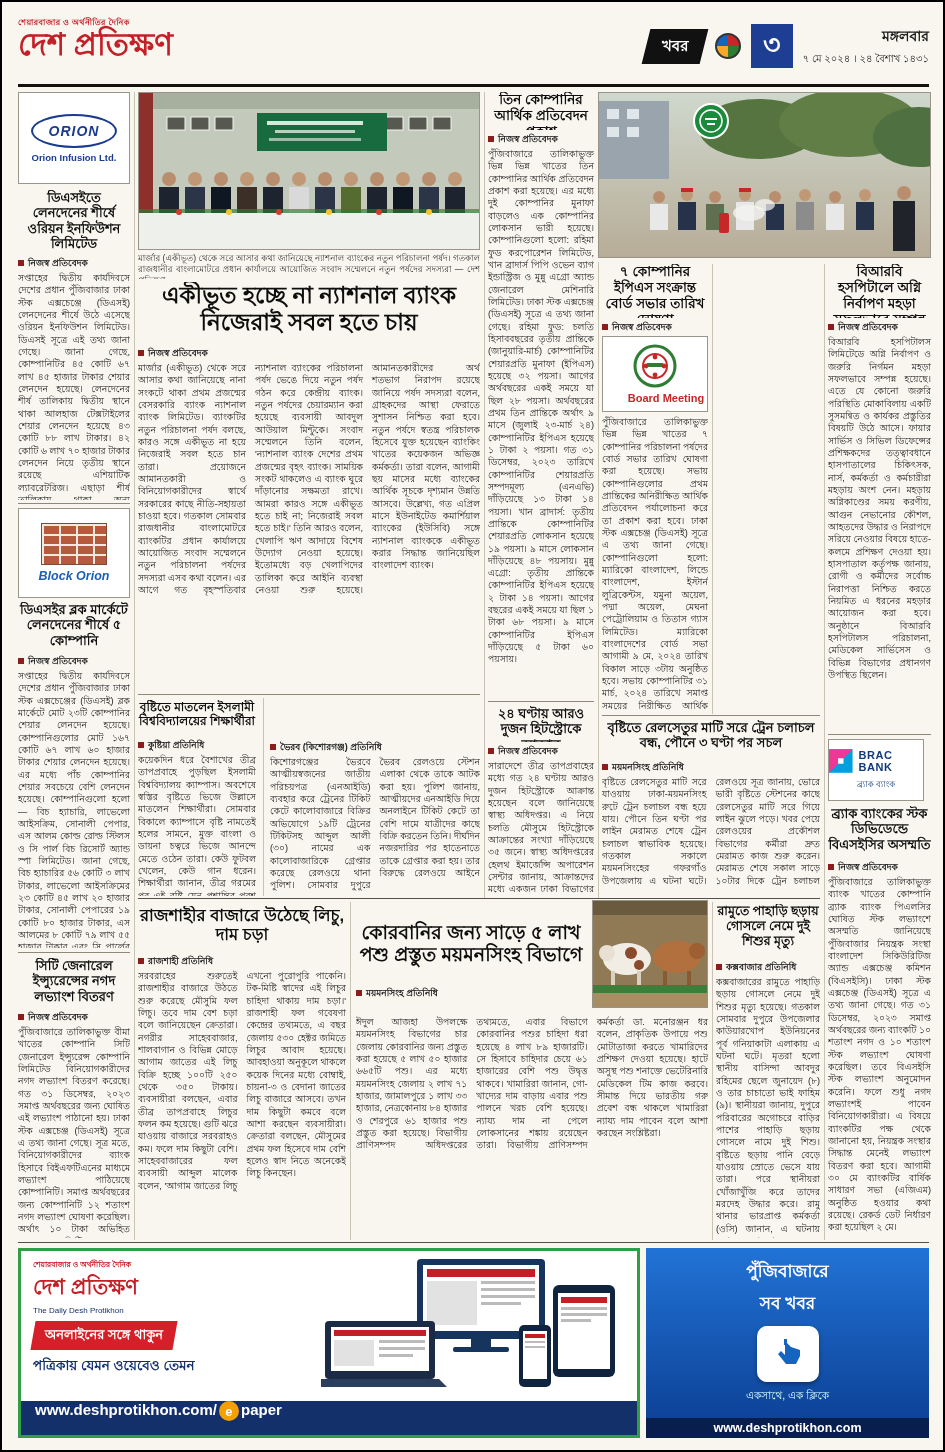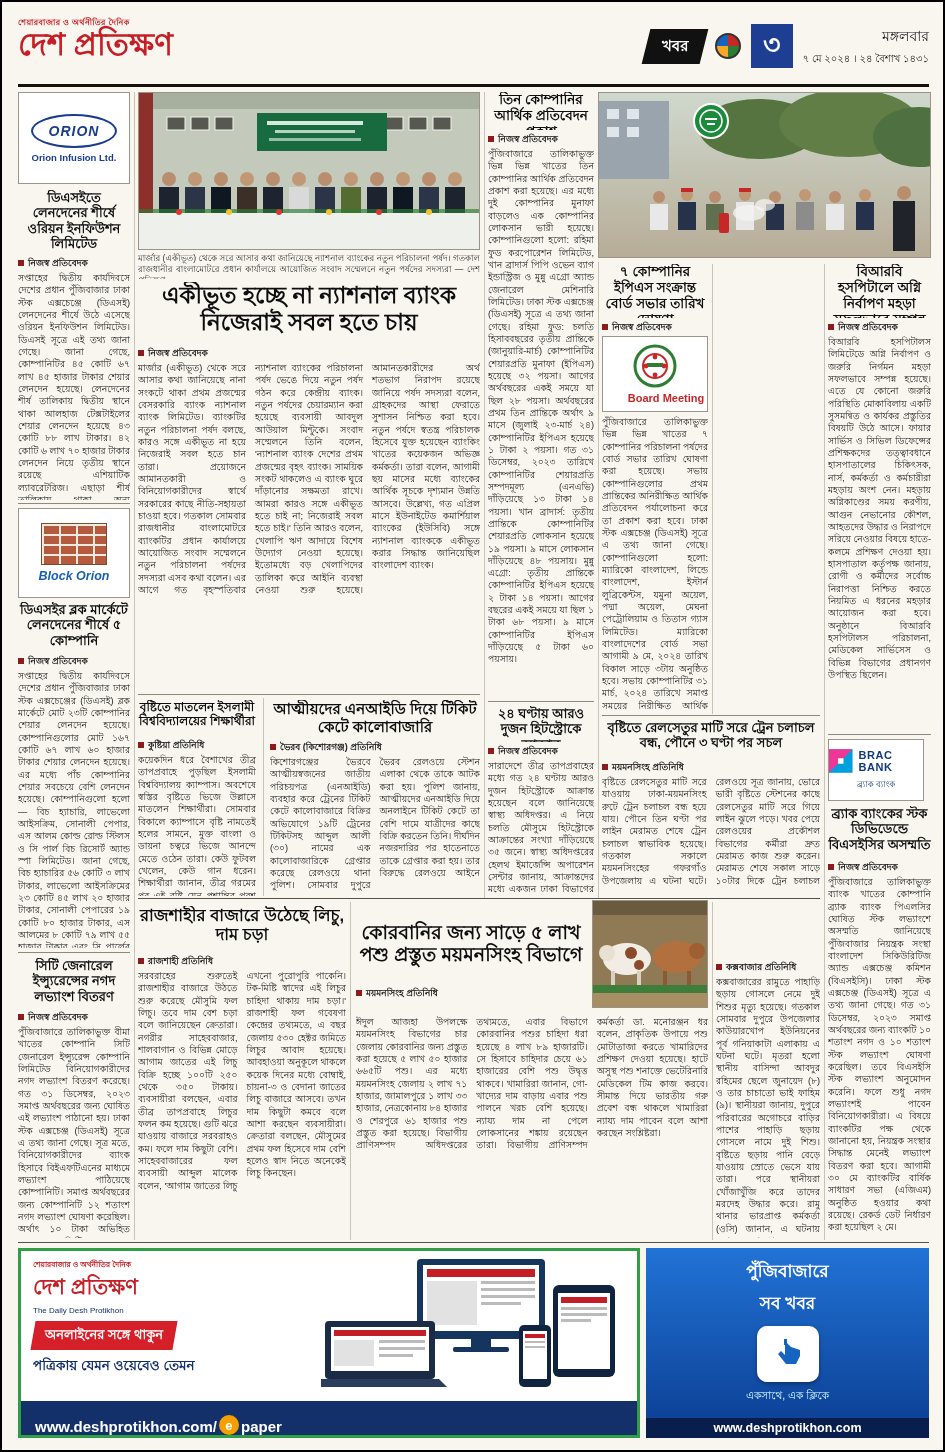--- a/index.html
+++ b/index.html
@@ -32,42 +32,42 @@
   .mh-tagline{ color:#c41f26; font-size:8px; font-weight:bold; letter-spacing:.4px; }
   .mh-title{ color:#c41f26; font-size:31px; font-weight:bold; line-height:1.05; }
   .mh-right{ display:flex; align-items:center; gap:10px; }
   .chip{ background:#111; color:#fff; font-size:15px; font-weight:bold; padding:5px 16px; transform:skewX(-14deg); }
   .chip span{ display:inline-block; transform:skewX(14deg); }
   .emblem{ width:26px; height:26px; border-radius:50%; border:2px solid #333;
     background:conic-gradient(#c62828 0 90deg,#2e7d32 90deg 180deg,#f9a825 180deg 270deg,#1565c0 270deg); }
   .pagenum{ width:42px; height:44px; background:#1e3e94; color:#fff; font-size:27px; font-weight:bold;
     display:flex; align-items:center; justify-content:center; }
   .daydate{ text-align:right; }
-  .daydate .day{ font-size:14px; font-weight:normal; }
+  .daydate .day{ font-size:14px; font-weight:bold; }
   .daydate .date{ font-size:10px; margin-top:2px; }
   
   .orion-oval{ width:86px; height:34px; border:2px solid #1a3c8f; border-radius:50%;
     display:flex; align-items:center; justify-content:center;
     color:#1a3c8f; font-weight:bold; font-style:italic; font-size:14px; letter-spacing:1px; }
   .orion-name{ color:#1a3c8f; font-size:9.5px; font-weight:bold; }
   .bricks{ width:66px; height:42px; background-color:#b55a3c;
     background-image:linear-gradient(#efe9df 2px, transparent 2px), linear-gradient(90deg,#efe9df 2px, transparent 2px);
     background-size:100% 10px, 17px 10px; border:1px solid #7d4a34; }
   .block-name{ color:#1a5fb4; font-size:12.5px; font-weight:bold; font-style:italic; }
   .board-name{ color:#c62828; font-size:11px; font-weight:bold;margin-left:22px; }
   .brac-name{ color:#123a7a; font-size:11px; font-weight:bold; letter-spacing:.5px; }
   .brac-bn{ color:#123a7a; font-size:8.5px; }
   
   .ad-left{ background:#fff; border:3px solid #2f9e44; overflow:hidden; }
   .ad-ribbon{ background:#d5202a; color:#fff; font-weight:bold; font-size:13px; padding:4px 12px;
     display:inline-block; transform:skewX(-10deg); }
   .ad-ribbon span{ display:inline-block; transform:skewX(10deg); }
   .ad-line{ color:#14306b; font-weight:bold; font-size:13.5px; }
   .ad-urlbar{ position:absolute; left:0; bottom:0; width:100%; height:34px; background:#14306b;
-    display:flex; align-items:flex-end; padding-left:14px; gap:2px; color:#fff; font-weight:bold; font-size:15px; }
+    display:flex; align-items:flex-start; padding-left:14px; gap:2px; color:#fff; font-weight:bold; font-size:15px; }
   .e-circle{ width:20px; height:20px; border-radius:50%; background:#f59f00; color:#fff;
     display:flex; align-items:center; justify-content:center; font-size:13px; font-weight:bold; }
   .ad-right{ background:linear-gradient(#2173d6,#0b3d91); overflow:hidden; text-align:center; color:#fff; }
   .ad-right .l1{ font-size:17px; font-weight:bold; margin-top:10px; }
   .ad-right .l2{ font-size:17px; font-weight:bold; margin-top:4px; }
   .ad-right .l3{ font-size:17px; font-weight:bold; margin-top:4px; }
   .click-box{ width:62px; height:56px; background:#fff; border-radius:10px; margin:8px auto 0;
     display:flex; align-items:center; justify-content:center; box-shadow:0 2px 4px rgba(0,0,0,.35); }
   .band{ font-size:10.5px; margin-top:6px; color:#dff; }
   .ad-right .urlbar{ position:absolute; left:0; bottom:0; width:100%; height:20px; background:#081f4d;
@@ -185,21 +185,20 @@
   <div class="abs headline hc" style="left:136px;top:280px;width:342px;height:62px;font-size:23px">একীভূত হচ্ছে না ন্যাশনাল ব্যাংক নিজেরাই সবল হতে চায়</div>
   <div class="abs byline" style="left:136px;top:344px;width:342px"><span class="sq"></span><span>নিজস্ব প্রতিবেদক</span></div>
   <div class="abs body-text cols-3" style="left:136px;top:360px;width:342px;height:328px">মার্জার (একীভূত) থেকে সরে আসার কথা জানিয়েছে নানা সংকটে থাকা প্রথম প্রজন্মের বেসরকারি ব্যাংক ন্যাশনাল ব্যাংক লিমিটেড। ব্যাংকটির নতুন পরিচালনা পর্ষদ বলছে, কারও সঙ্গে একীভূত না হয়ে নিজেরাই সবল হতে চান তারা। প্রয়োজনে আমানতকারী ও বিনিয়োগকারীদের স্বার্থে সরকারের কাছে নীতি-সহায়তা চাওয়া হবে। গতকাল সোমবার রাজধানীর বাংলামোটরে ব্যাংকটির প্রধান কার্যালয়ে আয়োজিত সংবাদ সম্মেলনে নতুন পরিচালনা পর্ষদের সদস্যরা এসব কথা বলেন। এর আগে গত বৃহস্পতিবার ন্যাশনাল ব্যাংকের পরিচালনা পর্ষদ ভেঙে দিয়ে নতুন পর্ষদ গঠন করে কেন্দ্রীয় ব্যাংক। নতুন পর্ষদের চেয়ারম্যান করা হয়েছে ব্যবসায়ী আবদুল আউয়াল মিন্টুকে। সংবাদ সম্মেলনে তিনি বলেন, 'ন্যাশনাল ব্যাংক দেশের প্রথম প্রজন্মের বৃহৎ ব্যাংক। সাময়িক সংকট থাকলেও এ ব্যাংক ঘুরে দাঁড়ানোর সক্ষমতা রাখে। আমরা কারও সঙ্গে একীভূত হতে চাই না; নিজেরাই সবল হতে চাই।' তিনি আরও বলেন, খেলাপি ঋণ আদায়ে বিশেষ উদ্যোগ নেওয়া হয়েছে। ইতোমধ্যে বড় খেলাপিদের তালিকা করে আইনি ব্যবস্থা নেওয়া শুরু হয়েছে। আমানতকারীদের অর্থ শতভাগ নিরাপদ রয়েছে জানিয়ে পর্ষদ সদস্যরা বলেন, গ্রাহকদের আস্থা ফেরাতে সুশাসন নিশ্চিত করা হবে। নতুন পর্ষদে স্বতন্ত্র পরিচালক হিসেবে যুক্ত হয়েছেন ব্যাংকিং খাতের কয়েকজন অভিজ্ঞ কর্মকর্তা। তারা বলেন, আগামী ছয় মাসের মধ্যে ব্যাংকের আর্থিক সূচকে দৃশ্যমান উন্নতি আসবে। উল্লেখ্য, গত এপ্রিল মাসে ইউনাইটেড কমার্শিয়াল ব্যাংকের (ইউসিবি) সঙ্গে ন্যাশনাল ব্যাংককে একীভূত করার সিদ্ধান্ত জানিয়েছিল বাংলাদেশ ব্যাংক।</div>
 
   <div class="hrule" style="left:136px;top:692px;width:342px"></div>
 
   <div class="abs headline hc" style="left:136px;top:698px;width:118px;height:36px;font-size:12px">বৃষ্টিতে মাতলেন ইসলামী বিশ্ববিদ্যালয়ের শিক্ষার্থীরা</div>
   <div class="abs byline" style="left:136px;top:736px;width:118px"><span class="sq"></span><span>কুষ্টিয়া প্রতিনিধি</span></div>
   <div class="abs body-text" style="left:136px;top:752px;width:118px;height:142px">কয়েকদিন ধরে বৈশাখের তীব্র তাপপ্রবাহে পুড়ছিল ইসলামী বিশ্ববিদ্যালয় ক্যাম্পাস। অবশেষে স্বস্তির বৃষ্টিতে ভিজে উল্লাসে মাতলেন শিক্ষার্থীরা। সোমবার বিকালে ক্যাম্পাসে বৃষ্টি নামতেই হলের সামনে, মুক্ত বাংলা ও ডায়না চত্বরে ভিজে আনন্দে মেতে ওঠেন তারা। কেউ ফুটবল খেলেন, কেউ গান ধরেন। শিক্ষার্থীরা জানান, তীব্র গরমের পর এই বৃষ্টি যেন প্রশান্তির পরশ বয়ে এনেছে।</div>
 
-  <div class="abs headline hc" style="left:268px;top:698px;width:210px;height:38px;font-size:15px">আত্মীয়দের এনআইডি দিয়ে টিকিট কেটে কালোবাজারি</div>
   <div class="abs byline" style="left:268px;top:738px;width:210px"><span class="sq"></span><span>ভৈরব (কিশোরগঞ্জ) প্রতিনিধি</span></div>
   <div class="abs body-text cols-2" style="left:268px;top:754px;width:210px;height:140px">কিশোরগঞ্জের ভৈরবে আত্মীয়স্বজনের জাতীয় পরিচয়পত্র (এনআইডি) ব্যবহার করে ট্রেনের টিকিট কেটে কালোবাজারে বিক্রির অভিযোগে ১৯টি ট্রেনের টিকিটসহ আব্দুল আলী (৩০) নামের এক কালোবাজারিকে গ্রেপ্তার করেছে রেলওয়ে থানা পুলিশ। সোমবার দুপুরে ভৈরব রেলওয়ে স্টেশন এলাকা থেকে তাকে আটক করা হয়। পুলিশ জানায়, আত্মীয়দের এনআইডি দিয়ে অনলাইনে টিকিট কেটে তা বেশি দামে যাত্রীদের কাছে বিক্রি করতেন তিনি। দীর্ঘদিন নজরদারির পর হাতেনাতে তাকে গ্রেপ্তার করা হয়। তার বিরুদ্ধে রেলওয়ে আইনে মামলা দায়ের করে আদালতে পাঠানো হয়েছে।</div>
 
   <div class="abs headline hc" style="left:486px;top:90px;width:106px;height:38px;font-size:13.5px">তিন কোম্পানির আর্থিক প্রতিবেদন প্রকাশ</div>
   <div class="abs byline" style="left:486px;top:130px;width:106px"><span class="sq"></span><span>নিজস্ব প্রতিবেদক</span></div>
   <div class="abs body-text" style="left:486px;top:146px;width:106px;height:548px">পুঁজিবাজারে তালিকাভুক্ত ভিন্ন ভিন্ন খাতের তিন কোম্পানির আর্থিক প্রতিবেদন প্রকাশ করা হয়েছে। এর মধ্যে দুই কোম্পানির মুনাফা বাড়লেও এক কোম্পানির লোকসান ভারী হয়েছে। কোম্পানিগুলো হলো: রহিমা ফুড করপোরেশন লিমিটেড, খান ব্রাদার্স পিপি ওভেন ব্যাগ ইন্ডাস্ট্রিজ ও মুন্নু এগ্রো অ্যান্ড জেনারেল মেশিনারি লিমিটেড। ঢাকা স্টক এক্সচেঞ্জ (ডিএসই) সূত্রে এ তথ্য জানা গেছে। রহিমা ফুড: চলতি হিসাববছরের তৃতীয় প্রান্তিকে (জানুয়ারি-মার্চ) কোম্পানিটির শেয়ারপ্রতি মুনাফা (ইপিএস) হয়েছে ৩২ পয়সা। আগের অর্থবছরের একই সময়ে যা ছিল ২৮ পয়সা। অর্থবছরের প্রথম তিন প্রান্তিকে অর্থাৎ ৯ মাসে (জুলাই ২৩-মার্চ ২৪) কোম্পানিটির ইপিএস হয়েছে ১ টাকা ২ পয়সা। গত ৩১ ডিসেম্বর, ২০২৩ তারিখে কোম্পানিটির শেয়ারপ্রতি সম্পদমূল্য (এনএভি) দাঁড়িয়েছে ১৩ টাকা ১৪ পয়সা। খান ব্রাদার্স: তৃতীয় প্রান্তিকে কোম্পানিটির শেয়ারপ্রতি লোকসান হয়েছে ১৯ পয়সা। ৯ মাসে লোকসান দাঁড়িয়েছে ৪৮ পয়সায়। মুন্নু এগ্রো: তৃতীয় প্রান্তিকে কোম্পানিটির ইপিএস হয়েছে ২ টাকা ১৪ পয়সা। আগের বছরের একই সময়ে যা ছিল ১ টাকা ৬৮ পয়সা। ৯ মাসে কোম্পানিটির ইপিএস দাঁড়িয়েছে ৫ টাকা ৬০ পয়সায়।</div>
 
   <div class="hrule" style="left:486px;top:699px;width:106px"></div>
   <div class="abs headline hc" style="left:486px;top:704px;width:106px;height:36px;font-size:13px">২৪ ঘণ্টায় আরও দুজন হিটস্ট্রোকে আক্রান্ত</div>
   <div class="abs byline" style="left:486px;top:742px;width:106px"><span class="sq"></span><span>নিজস্ব প্রতিবেদক</span></div>
@@ -318,20 +317,21 @@
         <ellipse cx="84" cy="56" rx="24" ry="16" fill="#b3703f"></ellipse>
         <circle cx="104" cy="50" r="8" fill="#9e5f32"></circle>
         <rect x="70" y="70" width="4" height="18" fill="#8a5a33"></rect>
           <rect x="94" y="70" width="4" height="18" fill="#8a5a33"></rect>
       </g>
       <rect y="84" width="116" height="8" fill="#3f7d3a"></rect>
     </svg>
   </div>
   <div class="abs body-text cols-3" style="left:354px;top:1014px;width:352px;height:222px">ঈদুল আজহা উপলক্ষে ময়মনসিংহ বিভাগের চার জেলায় কোরবানির জন্য প্রস্তুত করা হয়েছে ৫ লাখ ৫০ হাজার ৬৬৫টি পশু। এর মধ্যে ময়মনসিংহ জেলায় ২ লাখ ৭১ হাজার, জামালপুরে ১ লাখ ৩৩ হাজার, নেত্রকোনায় ৮৪ হাজার ও শেরপুরে ৬১ হাজার পশু প্রস্তুত করা হয়েছে। বিভাগীয় প্রাণিসম্পদ অধিদপ্তরের তথ্যমতে, এবার বিভাগে কোরবানির পশুর চাহিদা ধরা হয়েছে ৪ লাখ ৮৯ হাজারটি। সে হিসাবে চাহিদার চেয়ে ৬১ হাজারের বেশি পশু উদ্বৃত্ত থাকবে। খামারিরা জানান, গো-খাদ্যের দাম বাড়ায় এবার পশু পালনে খরচ বেশি হয়েছে। ন্যায্য দাম না পেলে লোকসানের শঙ্কায় রয়েছেন তারা। বিভাগীয় প্রাণিসম্পদ কর্মকর্তা ডা. মনোরঞ্জন ধর বলেন, প্রাকৃতিক উপায়ে পশু মোটাতাজা করতে খামারিদের প্রশিক্ষণ দেওয়া হয়েছে। হাটে অসুস্থ পশু শনাক্তে ভেটেরিনারি মেডিকেল টিম কাজ করবে। সীমান্ত দিয়ে ভারতীয় গরু প্রবেশ বন্ধ থাকলে খামারিরা ন্যায্য দাম পাবেন বলে আশা করছেন সংশ্লিষ্টরা।</div>
 
+  <div class="abs headline hc" style="left:714px;top:902px;width:104px;height:54px;font-size:12.5px">রামুতে পাহাড়ি ছড়ায় গোসলে নেমে দুই শিশুর মৃত্যু</div>
   <div class="abs byline" style="left:714px;top:958px;width:104px"><span class="sq"></span><span>কক্সবাজার প্রতিনিধি</span></div>
   <div class="abs body-text" style="left:714px;top:974px;width:104px;height:262px">কক্সবাজারের রামুতে পাহাড়ি ছড়ায় গোসলে নেমে দুই শিশুর মৃত্যু হয়েছে। গতকাল সোমবার দুপুরে উপজেলার কাউয়ারখোপ ইউনিয়নের পূর্ব গনিয়াকাটা এলাকায় এ ঘটনা ঘটে। মৃতরা হলো স্থানীয় বাসিন্দা আবদুর রহিমের ছেলে জুনায়েদ (৮) ও তার চাচাতো ভাই ফাহিম (৯)। স্থানীয়রা জানায়, দুপুরে পরিবারের অগোচরে বাড়ির পাশের পাহাড়ি ছড়ায় গোসলে নামে দুই শিশু। বৃষ্টিতে ছড়ায় পানি বেড়ে যাওয়ায় স্রোতে ভেসে যায় তারা। পরে স্থানীয়রা খোঁজাখুঁজি করে তাদের মরদেহ উদ্ধার করে। রামু থানার ভারপ্রাপ্ত কর্মকর্তা (ওসি) জানান, এ ঘটনায় অপমৃত্যুর মামলা হয়েছে।</div>
 
   <div class="hrule" style="left:16px;top:1240px;width:911px;background:#55504a"></div>
 
   <div class="abs ad-left" style="left:16px;top:1246px;width:622px;height:190px">
     <div class="abs" style="left:12px;top:8px">
       <div style="color:#c41f26;font-size:7.5px;font-weight:bold">শেয়ারবাজার ও অর্থনীতির দৈনিক</div>
       <div style="color:#c41f26;font-size:21px;font-weight:bold">দেশ প্রতিক্ষণ</div>
       <div style="color:#14306b;font-size:8px;font-weight:normal">The Daily Desh Protikhon</div>

